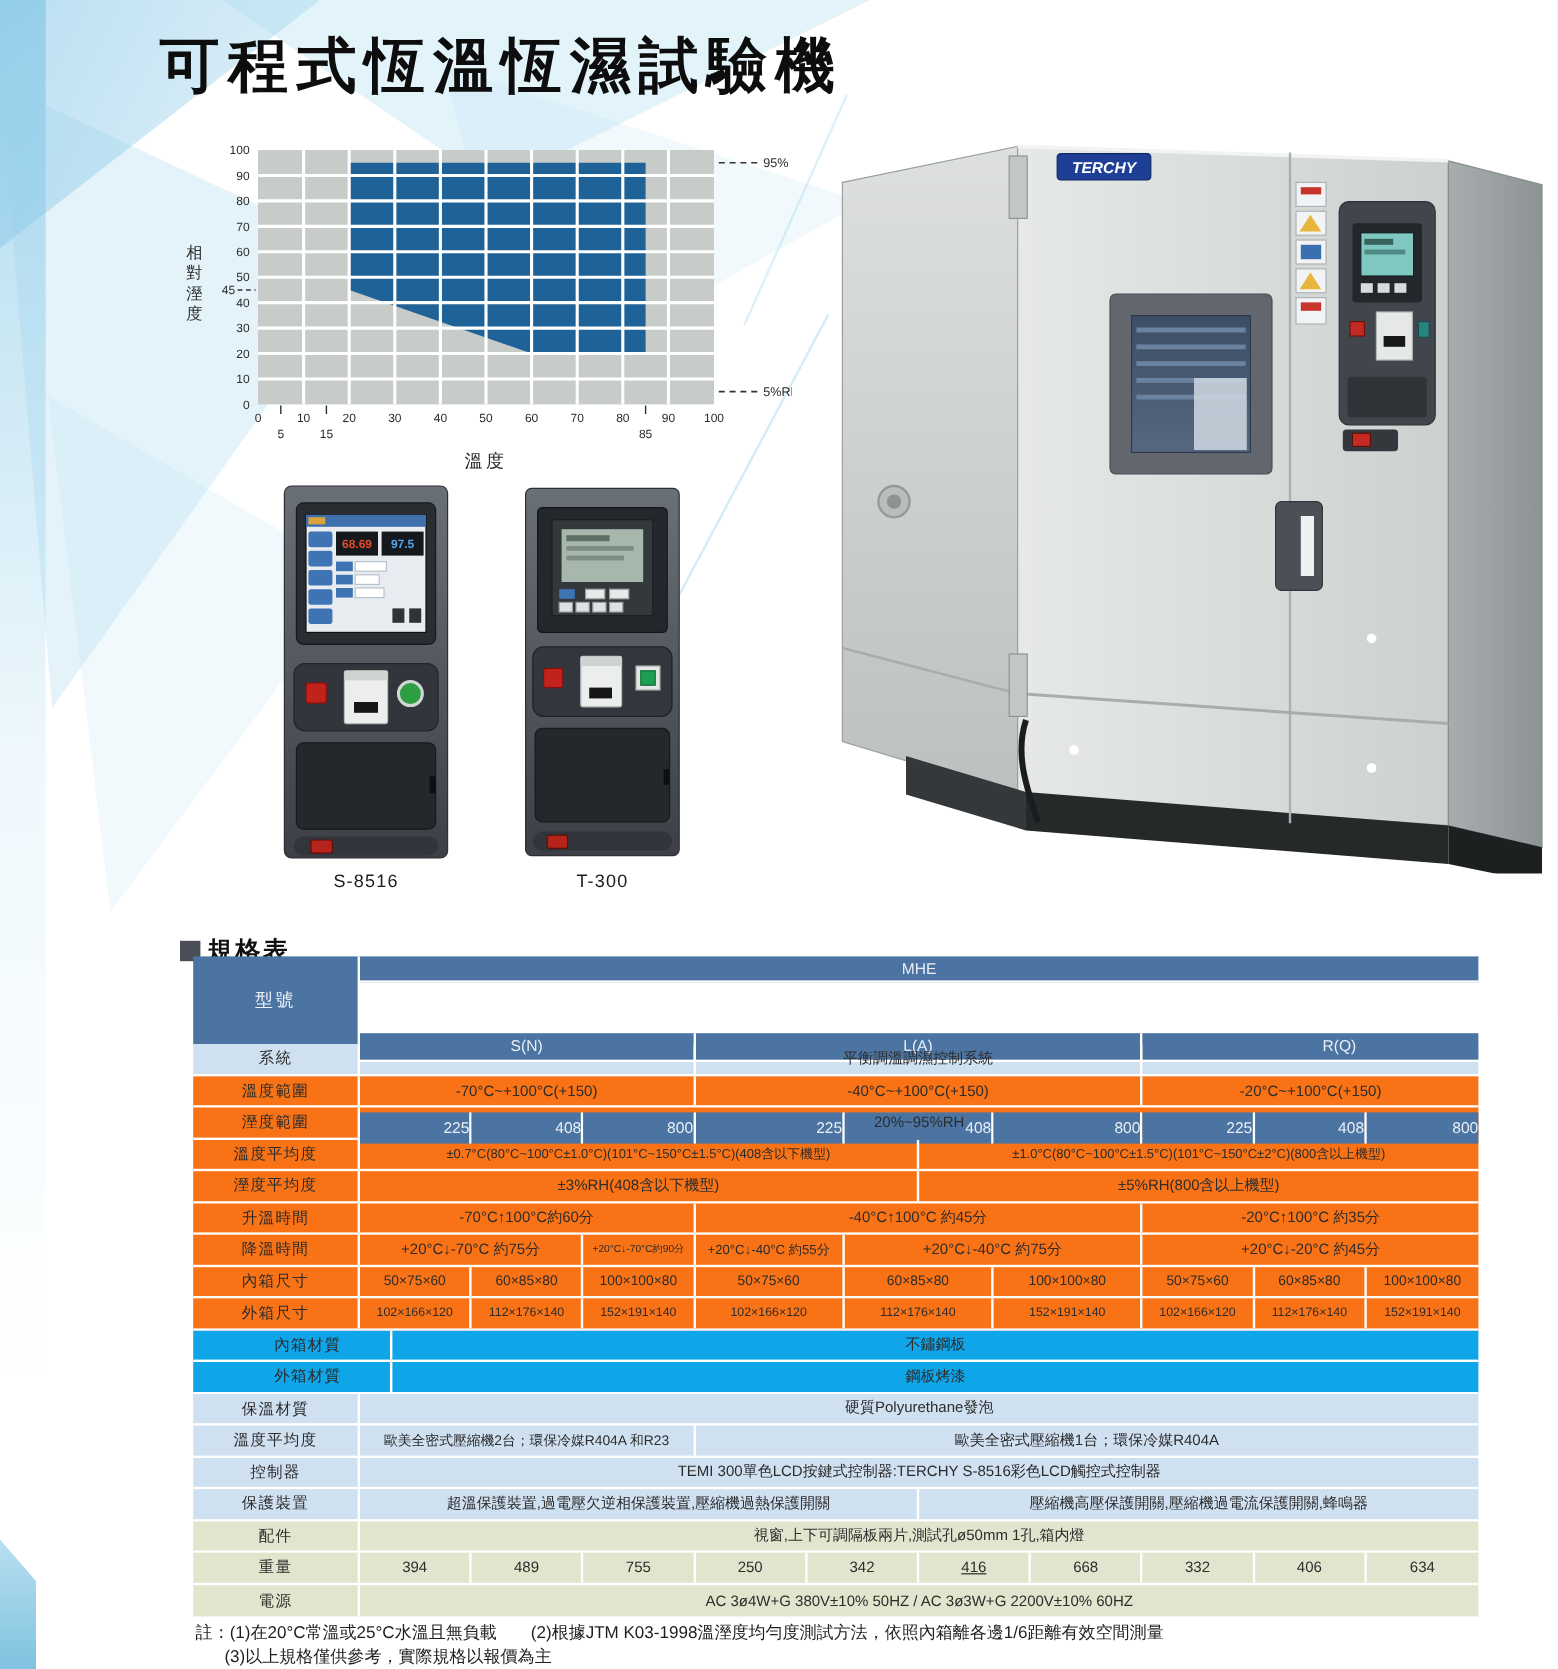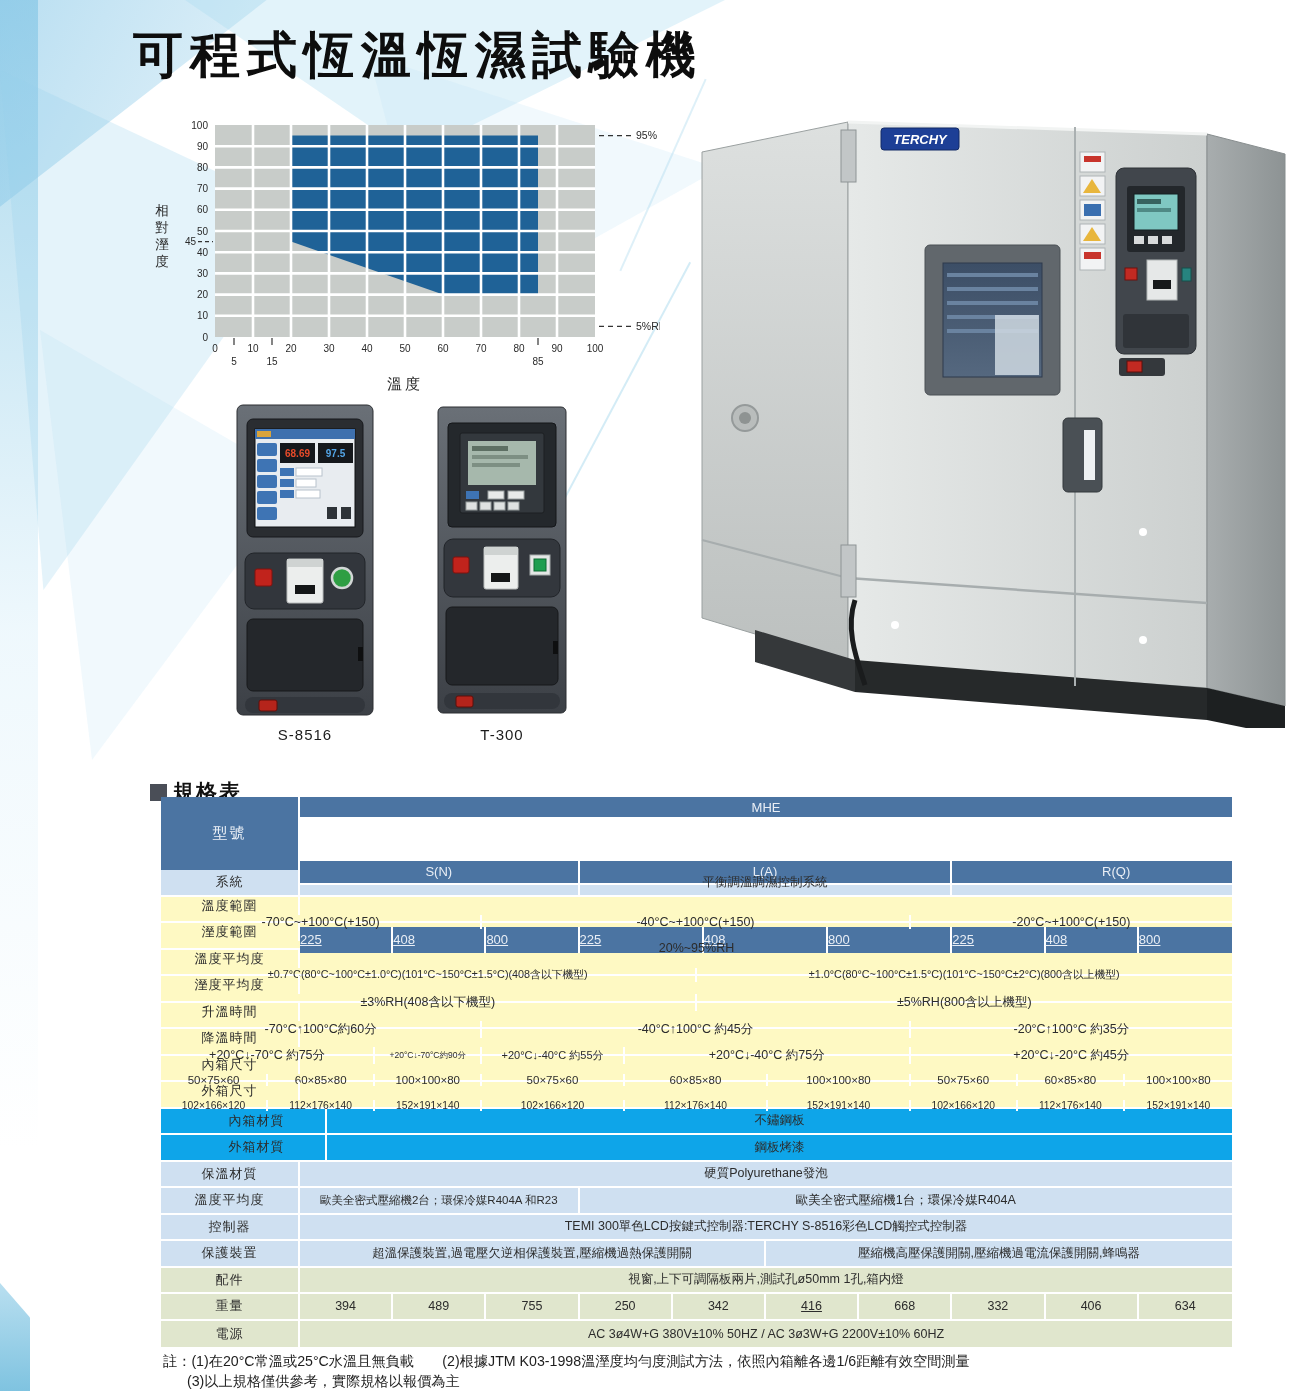--- a/index.html
+++ b/index.html
@@ -45,39 +45,39 @@
   .model-cell{width:139px;background:var(--hb);color:#edf2f8;display:flex;align-items:center;justify-content:center;
     font-size:15px;letter-spacing:2px;border-right:2px solid #fff;box-sizing:border-box;}
   .head-right{flex:1;display:flex;flex-direction:column;gap:42px;}
   .head-mhe{height:22px;background:var(--hb);color:#e9eef5;text-align:center;line-height:21px;font-size:13px;
     border-bottom:2px solid #fff;box-sizing:border-box;}
   .head-groups{display:flex;height:24px;border-bottom:2px solid #fff;box-sizing:border-box;}
   .head-group{background:var(--hb);color:#e9eef5;text-align:center;line-height:22px;font-size:13px;
     border-right:2px solid #fff;box-sizing:border-box;}
   .head-group:last-child{border-right:none;}
   .head-cols{display:flex;height:27px;}
-  .head-col{background:var(--hb);color:#e9eef5;text-align:left;line-height:26px;font-size:13px;
-    border-right:2px solid #fff;box-sizing:border-box;text-decoration:underline;}
+  .head-col{background:var(--hb);color:#e9eef5;text-align:right;line-height:26px;font-size:13px;
+    border-right:2px solid #fff;box-sizing:border-box;}
   .head-col:last-child{border-right:none;}
   .spec-row{display:flex;height:26.5px;border-bottom:2px solid #fff;box-sizing:border-box;}
   .spec-row:last-child{border-bottom:none;}
   .row-label{width:139px;display:flex;align-items:center;justify-content:center;font-size:13px;color:#2c2c2c;
     border-right:2px solid #fff;box-sizing:border-box;letter-spacing:1px;}
   .row-cells{flex:1;display:flex;}
   .cell{display:flex;align-items:center;justify-content:center;font-size:12.5px;color:#2c2c2c;text-align:center;
     border-right:2px solid #fff;box-sizing:border-box;overflow:hidden;white-space:nowrap;}
   .cell:last-child{border-right:none;}
   .cell.small{font-size:8.5px;}
   .cell.mid{font-size:11px;}
   .cell.tight{font-size:11.5px;}
   .cell.avg{font-size:10.8px;}
   .cell.szin{font-size:11.5px;}
   .cell.szout{font-size:10.3px;}
   .bg-blue{background:#cfe0f1;}
-  .bg-green{background:#fef9c3;flex-direction:column;}
+  .bg-green{background:#f97316;}
   .bg-tan{background:#0ea5e9;padding-left:27px;}
   .bg-olive{background:#e0e6cd;}
   
   .notes{position:absolute;z-index:2;left:163px;top:1351px;font-size:14.2px;color:#1e1e1e;line-height:20px;}
   .notes .l2{margin-left:24px;}
 </style>
 </head>
 <body>
 
 <div class="page">

